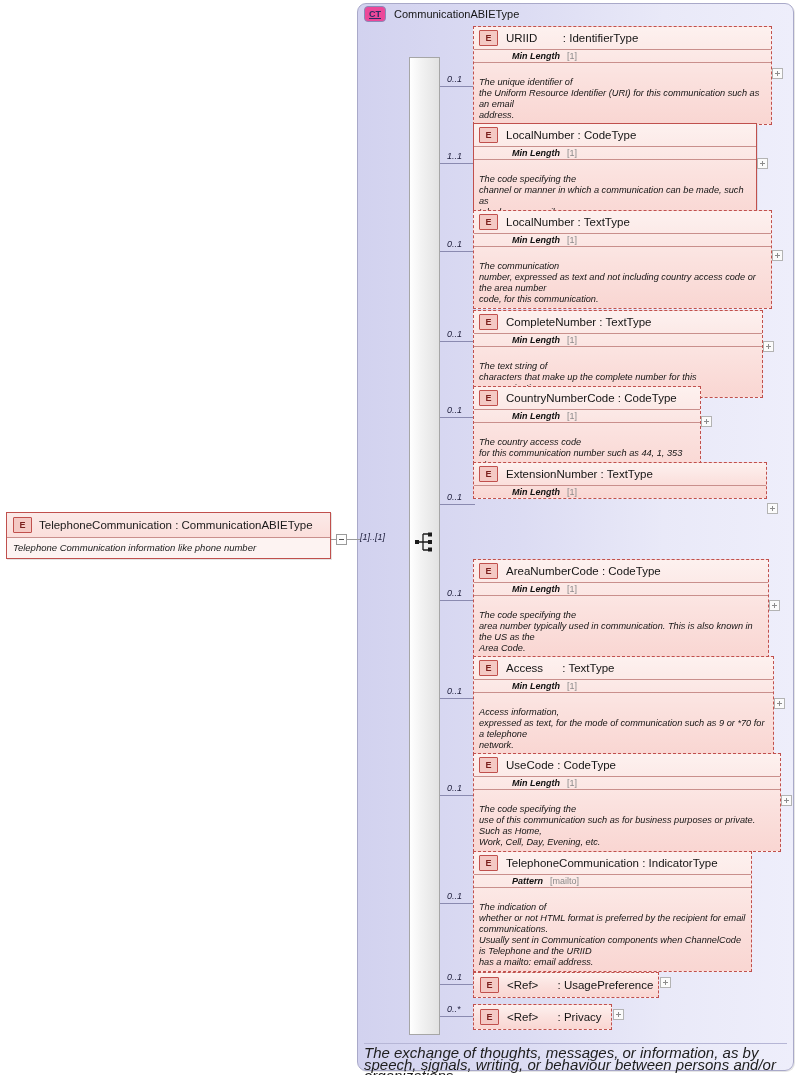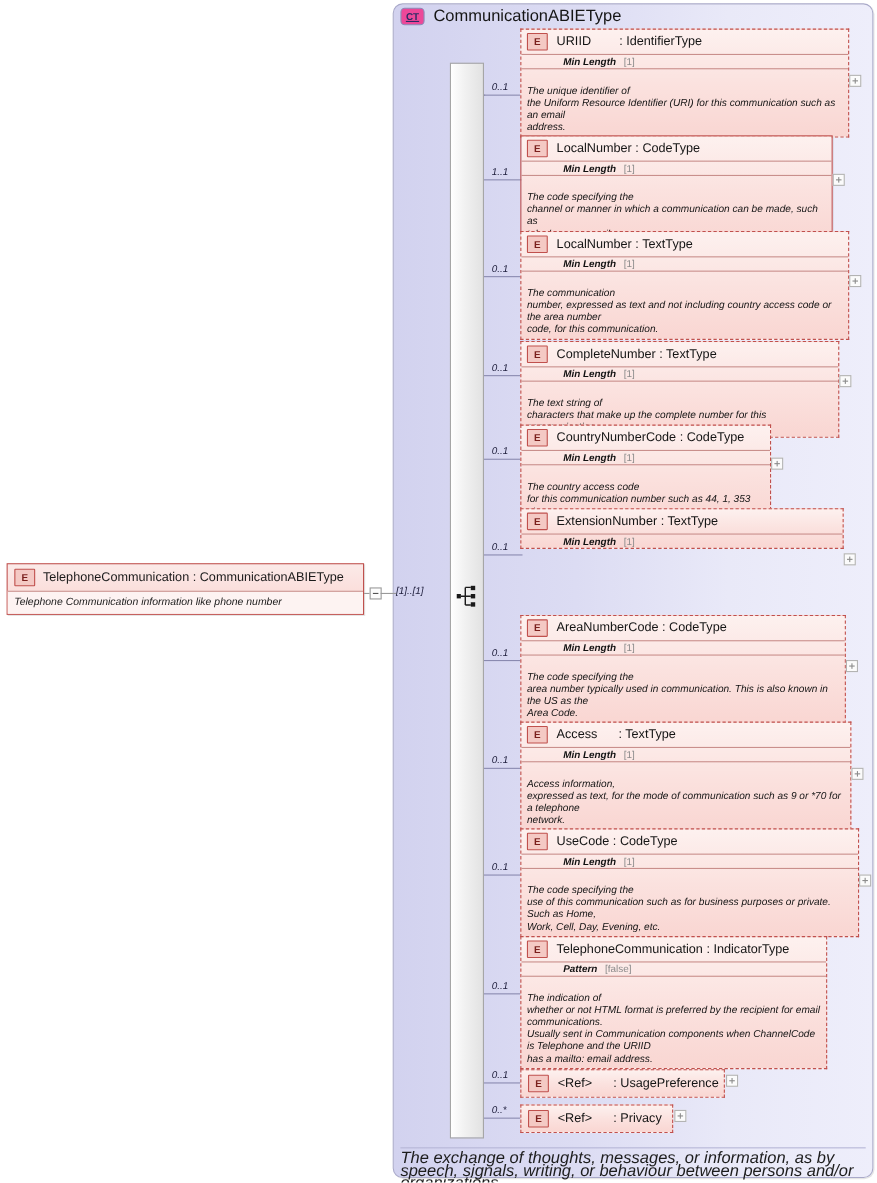--- a/index.html
+++ b/index.html
@@ -71,21 +71,21 @@
     left: 364px; top: 6px;
     display: flex; align-items: center; gap: 8px;
   }
   .ct-badge {
     width: 20px; height: 14px;
     border: 1px solid #8a8ab8; border-radius: 4px;
     background: #ec4899; color: #2b2b66;
     font-size: 9px; font-weight: bold;
     display: inline-flex; align-items: center; justify-content: center; text-decoration: underline;
   }
-  #ct-title { font-size: 15px; color: #151515; }
+  #ct-title { font-size: 11px; color: #151515; }
 
   
   #ct-footer {
     left: 364px; top: 1043px; width: 423px;
     border-top: 1px solid #b6b6d6;
     padding-top: 3px;
     font-style: italic; font-size: 15px; line-height: 11.5px; color: #1d1d1d;
   }
 
   
@@ -321,21 +321,21 @@
 <div class="abs plusbox" style="left:781px; top:795px;"></div>
 
 <div class="abs conn" style="left:440px; top:903px; width:35px; height:1px;"></div>
 <div class="abs card" style="left:447px; top:891px;">0..1</div>
 <div class="abs child" style="left:473px; top:851px; width:279px;">
   <div class="c-head">
     <span class="e-badge">E</span>
     <span class="c-title">TelephoneCommunication : IndicatorType</span>
   </div>
   <div class="c-facet">
-    <span class="f-name">Pattern</span><span class="f-val">[false]</span>
+    <span class="f-name">Pattern</span><span class="f-val">[mailto]</span>
   </div>
   <div class="c-doc">The indication of
 whether or not HTML format is preferred by the recipient for email communications.
 Usually sent in Communication components when ChannelCode is Telephone and the URIID
 has a mailto: email address.</div>
 </div>
 
 <div class="abs conn" style="left:440px; top:984px; width:35px; height:1px;"></div>
 <div class="abs card" style="left:447px; top:972px;">0..1</div>
 <div class="abs child refbox" style="left:473px; top:972px; width:186px;">

